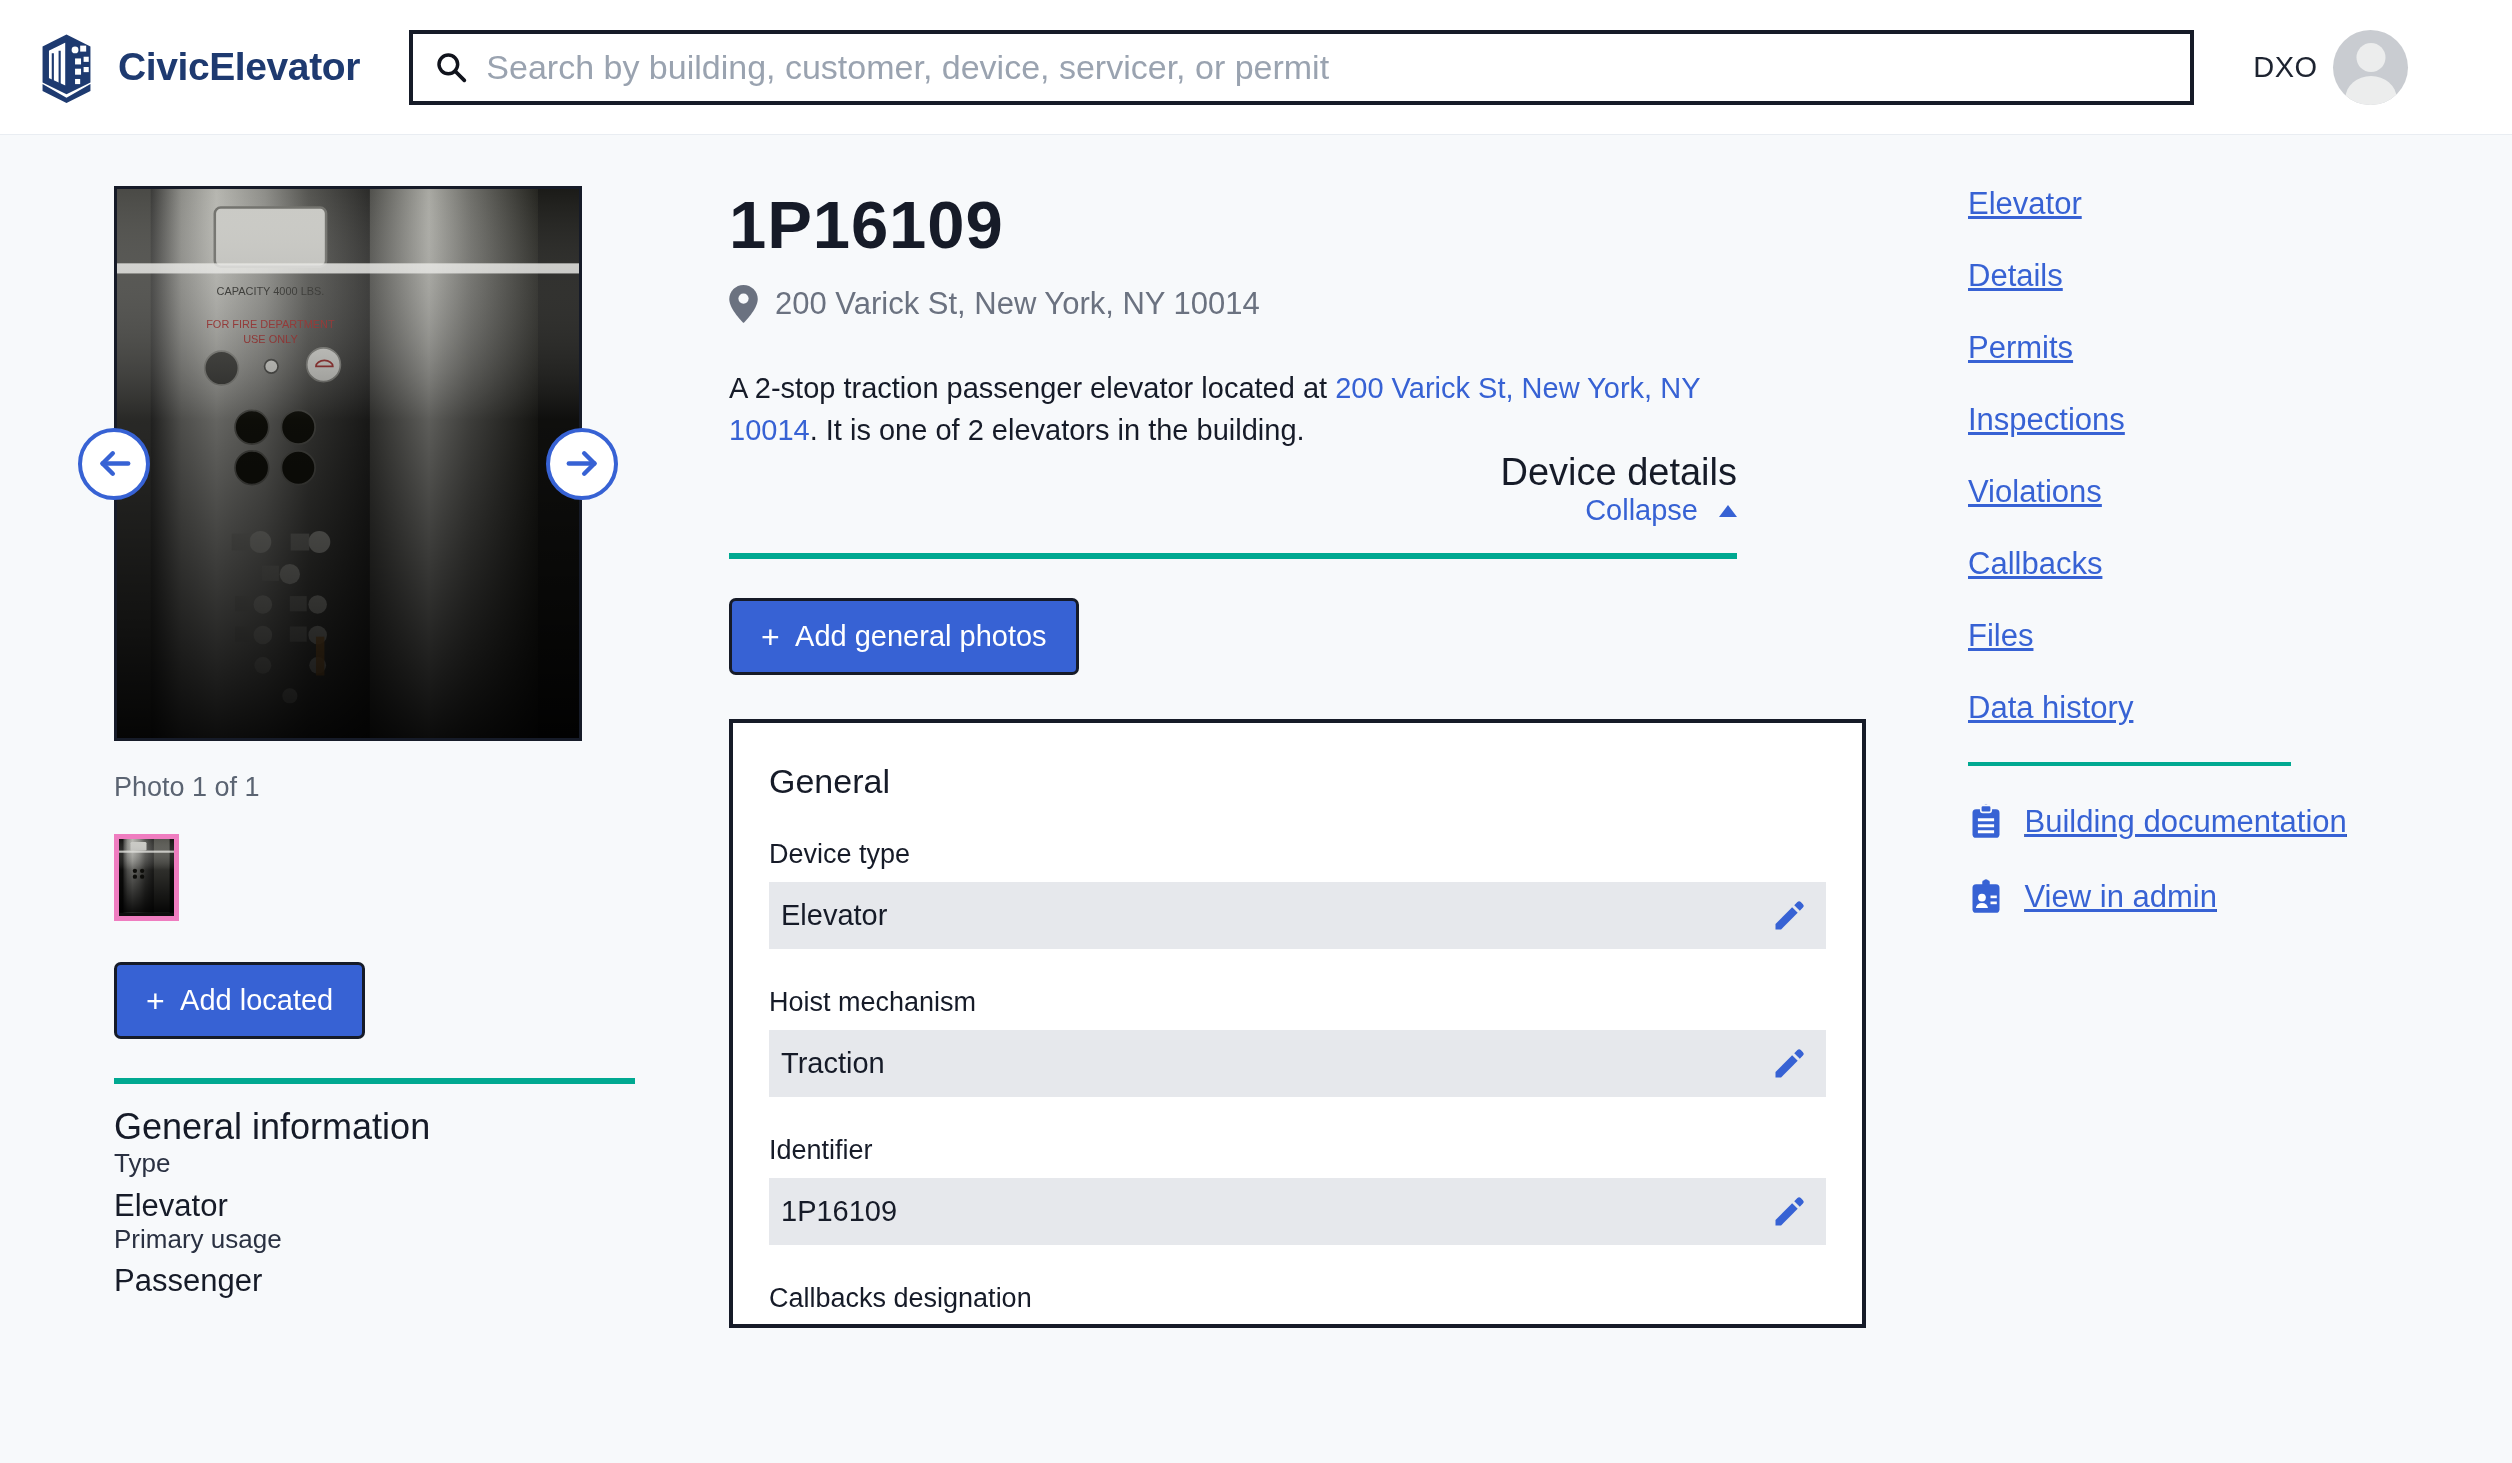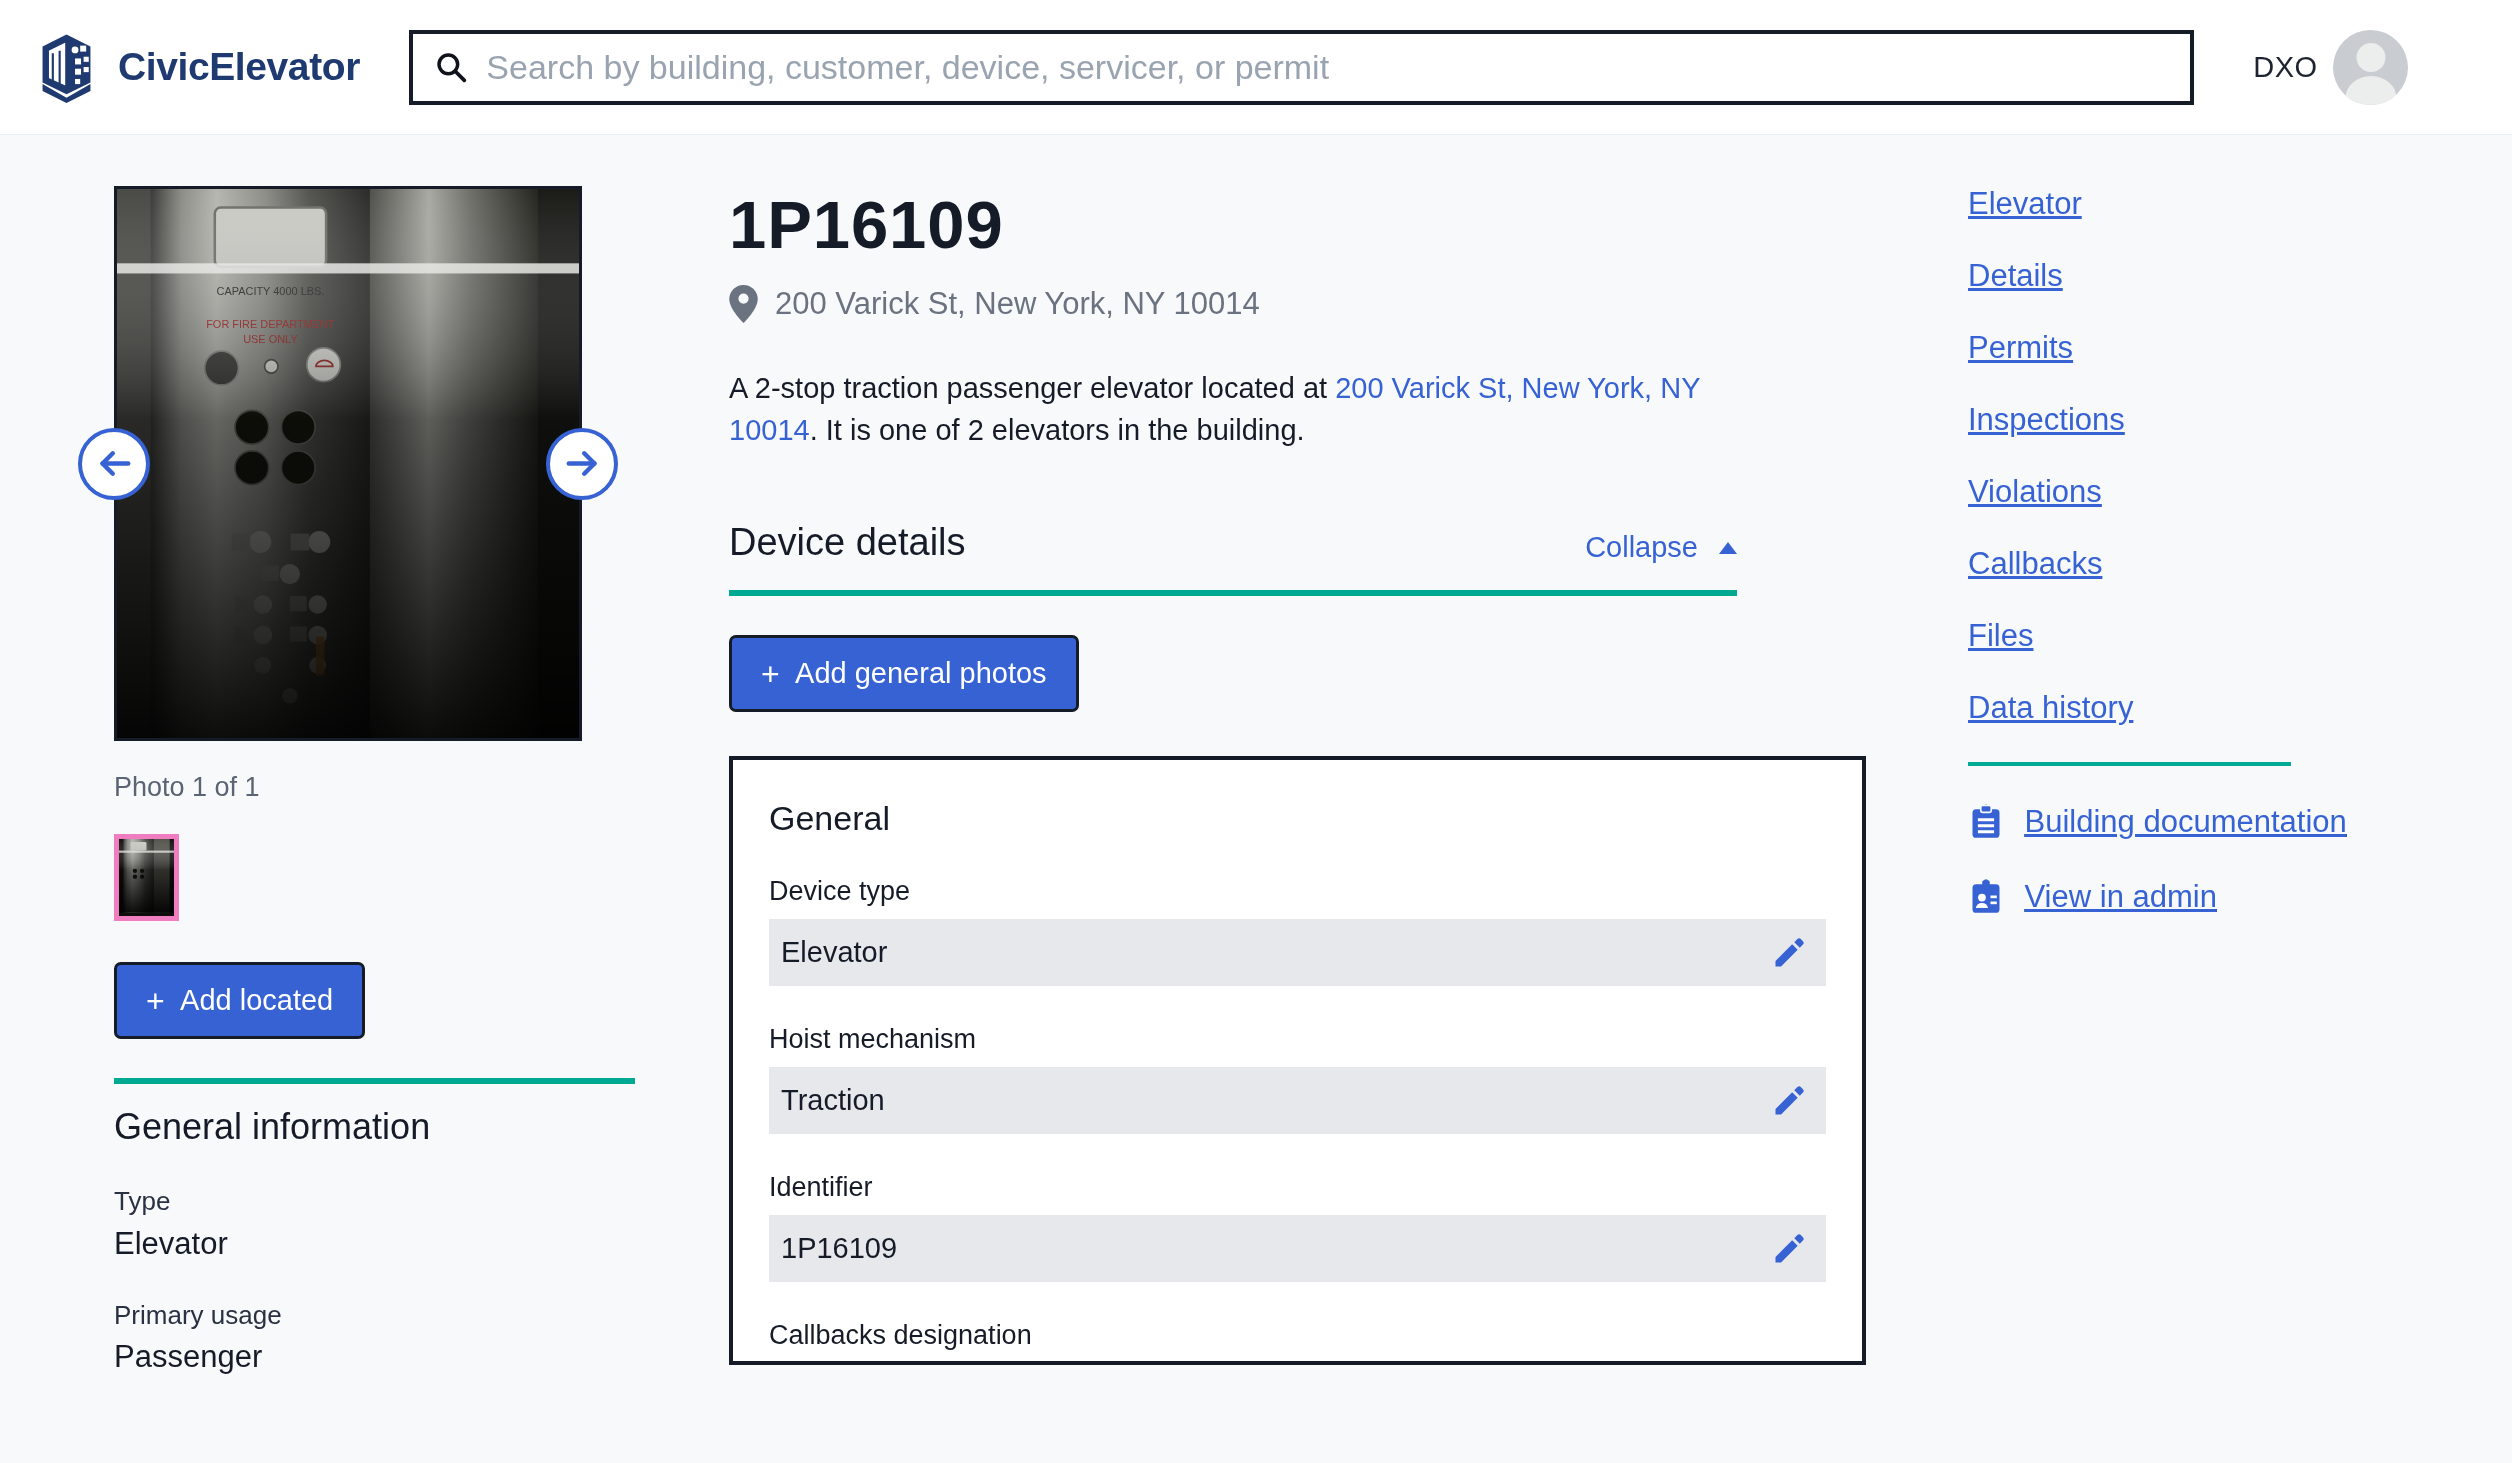--- a/index.html
+++ b/index.html
@@ -130,21 +130,21 @@
   .add-photos-btn { margin-top: 41px; }
 
   .teal-rule {
     height: 6px; background: #00a991; border: 0;
     margin: 39px 0 0 0;
   }
   .section-title {
     font-size: 36px; color: #161b28; font-weight: normal;
     margin-top: 22px;
   }
-  .kv { margin-top: 38px; }
+  .kv { }
   .kv-label { font-size: 26px; color: #2a3142; }
   .kv-value { font-size: 31px; color: #161b28; margin-top: 8.5px; }
 
   
   .device-id {
     font-size: 67px; font-weight: bold; color: #161b28;
     letter-spacing: 0.9px;
   }
   .addr-row {
     display: flex; align-items: center; gap: 17px; margin-top: 22px;
@@ -152,23 +152,23 @@
   .pin-icon { width: 29px; height: 38px; flex: 0 0 auto; }
   .addr-text { font-size: 31px; color: #6b7280; }
   .desc {
     margin-top: 44px;
     font-size: 29px; line-height: 1.45; color: #161b28;
     max-width: 1008px;
   }
   .desc a { color: #3762d4; text-decoration: none; }
 
   .dd-header {
-    margin-top: 70px;
     display: flex; align-items: flex-end; justify-content: space-between;
     max-width: 1008px;
+    flex-direction: column;
   }
   .dd-title { font-size: 38px; color: #161b28; font-weight: normal; }
   .collapse-link {
     font-size: 29px; color: #3762d4; cursor: pointer;
     display: inline-flex; align-items: center; gap: 21px;
   }
   .caret-up {
     width: 0; height: 0;
     border-left: 9.4px solid transparent;
     border-right: 9.4px solid transparent;

